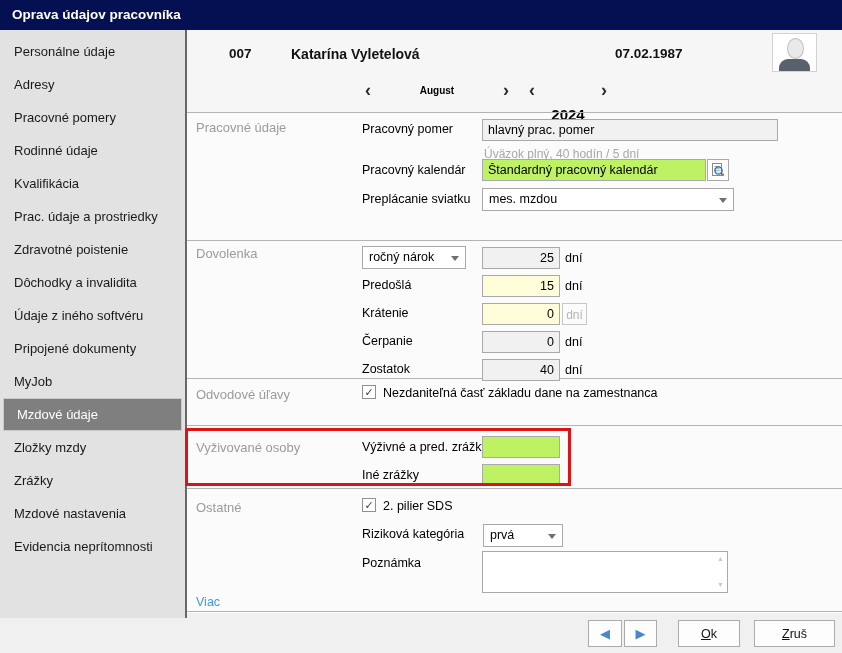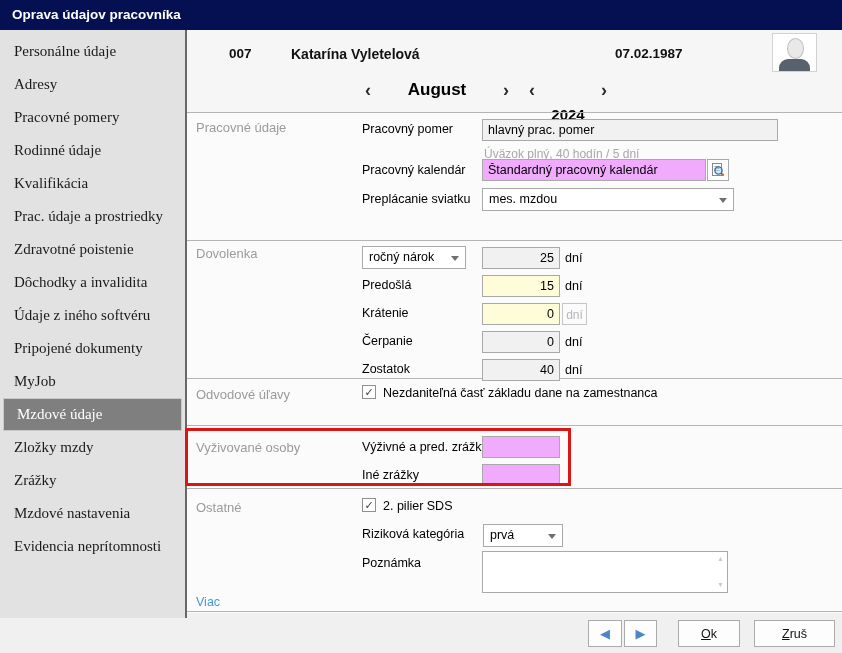--- a/index.html
+++ b/index.html
@@ -7,43 +7,43 @@
     position:relative;width:842px;height:653px;overflow:hidden;
     background:#f0f0f0;font-family:"Liberation Sans",sans-serif;
     -webkit-font-smoothing:antialiased;
   }
   
   .titlebar{position:absolute;left:0;top:0;width:842px;height:30px;background:#041052;
     color:#fff;font-size:13.5px;font-weight:bold;line-height:30px;padding-left:12px;box-sizing:border-box;}
   
   .sidebar{position:absolute;left:0;top:30px;width:185px;height:583px;background:#e2e2e2;
     border-right:2px solid #686868;box-sizing:content-box;padding-top:5px;}
-  .side-item{height:33px;line-height:33px;padding-left:14px;font-size:15px;color:#1a1a1a;cursor:default;white-space:nowrap;font-family:Liberation Serif, serif;}
+  .side-item{height:33px;line-height:33px;padding-left:14px;font-size:13px;color:#1a1a1a;cursor:default;white-space:nowrap;}
   .side-item.selected{background:#7f7f7f;color:#ffffff;margin:0 3px;
     box-shadow:inset 0 0 0 1px #c9c9c9;}
   
   .panel{position:absolute;left:187px;top:30px;width:655px;height:583px;background:#fbfbfb;}
   .panel .head-strip{position:absolute;left:0;top:0;width:655px;height:82px;background:#f6f6f6;}
   .sep{position:absolute;left:0;width:655px;height:1px;background:#b4b4b4;}
   .emp-num{position:absolute;left:42px;top:16px;font-size:13.5px;font-weight:bold;color:#111;}
   .emp-name{position:absolute;left:104px;top:16px;font-size:14px;font-weight:bold;color:#111;}
   .emp-birth{position:absolute;left:428px;top:16px;font-size:13.5px;font-weight:bold;color:#111;}
   .avatar{position:absolute;left:585px;top:3px;width:43px;height:37px;background:#fff;border:1px solid #d2d2d2;overflow:hidden;}
   .avatar .head{position:absolute;left:14px;top:4px;width:15px;height:19px;border-radius:50%;background:#e9e9e9;border:1px solid #bfbfbf;}
   .avatar .shoulders{position:absolute;left:6px;bottom:-1px;width:31px;height:13px;border-radius:9px 9px 0 0;background:#59616d;}
   
   .monthnav{position:absolute;left:171px;top:47px;height:26px;display:flex;align-items:center;}
   .nav-arrow{width:20px;text-align:center;font-size:18px;font-weight:bold;color:#2b2b2b;cursor:pointer;line-height:22px;}
-  .month-label{width:118px;text-align:center;font-size:17px;font-weight:bold;color:#000;}
+  .month-label{width:118px;text-align:center;font-size:10px;font-weight:bold;color:#000;}
   .year-label{width:64px;text-align:center;font-size:15px;font-weight:bold;color:#000;margin-left:6px;}
   
   .sec-label{position:absolute;left:9px;font-size:13px;color:#9b9b9b;white-space:nowrap;}
   .f-label{position:absolute;left:175px;font-size:12.5px;color:#000;white-space:nowrap;}
   .note{position:absolute;left:297px;font-size:12px;color:#a8a8a8;white-space:nowrap;}
-  .input{position:absolute;height:22px;border:1px solid #a9a9a9;background:#f0abfc;font-size:12.5px;
+  .input{position:absolute;height:22px;border:1px solid #a9a9a9;background:#bef264;font-size:12.5px;
     padding:0 5px;box-sizing:border-box;font-family:inherit;color:#000;outline:none;}
   .input.readonly{background:#f1f1f1;}
   .input.yellow{background:#fffcda;}
   .input.num{width:78px;left:295px;text-align:right;}
   .select{position:absolute;border:1px solid #a9a9a9;background:#fff;height:23px;box-sizing:border-box;
     font-size:12.5px;line-height:21px;padding:0 18px 0 6px;cursor:default;white-space:nowrap;}
   .select .arr{position:absolute;right:6px;top:9px;width:0;height:0;
     border-left:4px solid transparent;border-right:4px solid transparent;border-top:5px solid #6f6f6f;}
   .unit{position:absolute;left:378px;font-size:12.5px;color:#000;}
   .unit-box{position:absolute;left:375px;width:25px;height:22px;border:1px solid #c6c6c6;background:#fbfbfb;

